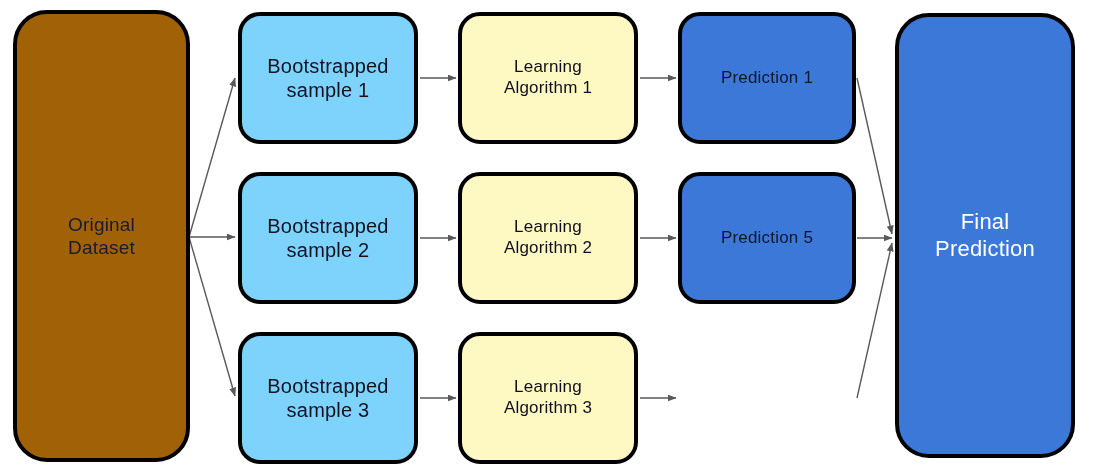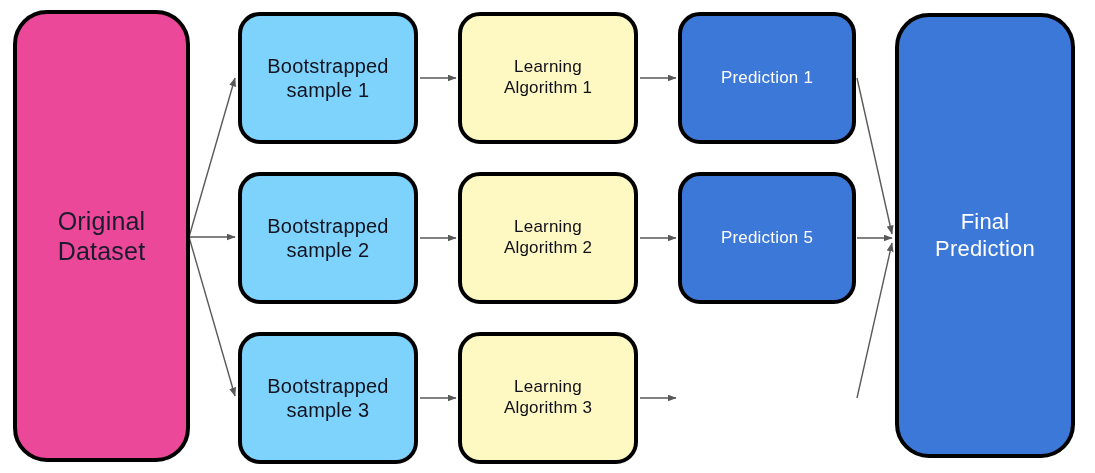--- a/index.html
+++ b/index.html
@@ -36,40 +36,40 @@
     text-align: center;
     border: 4px solid #000000;
     border-radius: 22px;
     line-height: 1.22;
     white-space: pre-line;
     letter-spacing: 0.2px;
   }
   .node-tall { border-radius: 34px; }
   .n-dataset {
     left: 13px; top: 10px; width: 177px; height: 452px;
-    background: #ec4899;
+    background: #a16207;
     color: #1b1b2e;
-    font-size: 25px;
+    font-size: 19px;
   }
   .n-sample {
     left: 238px; width: 180px; height: 132px;
     background: #7dd3fc;
     color: #13131f;
     font-size: 20px;
   }
   .n-algo {
     left: 458px; width: 180px; height: 132px;
     background: #fef9c3;
     color: #10101a;
     font-size: 17px;
   }
   .n-pred {
     left: 678px; width: 178px; height: 132px;
     background: #3c78d8;
-    color: #ffffff;
+    color: #0f172a;
     font-size: 17px;
   }
   .row-1 { top: 12px; }
   .row-2 { top: 172px; }
   .row-3 { top: 332px; }
   .n-final {
     left: 895px; top: 13px; width: 180px; height: 445px;
     background: #3c78d8;
     color: #ffffff;
     font-size: 22px;

